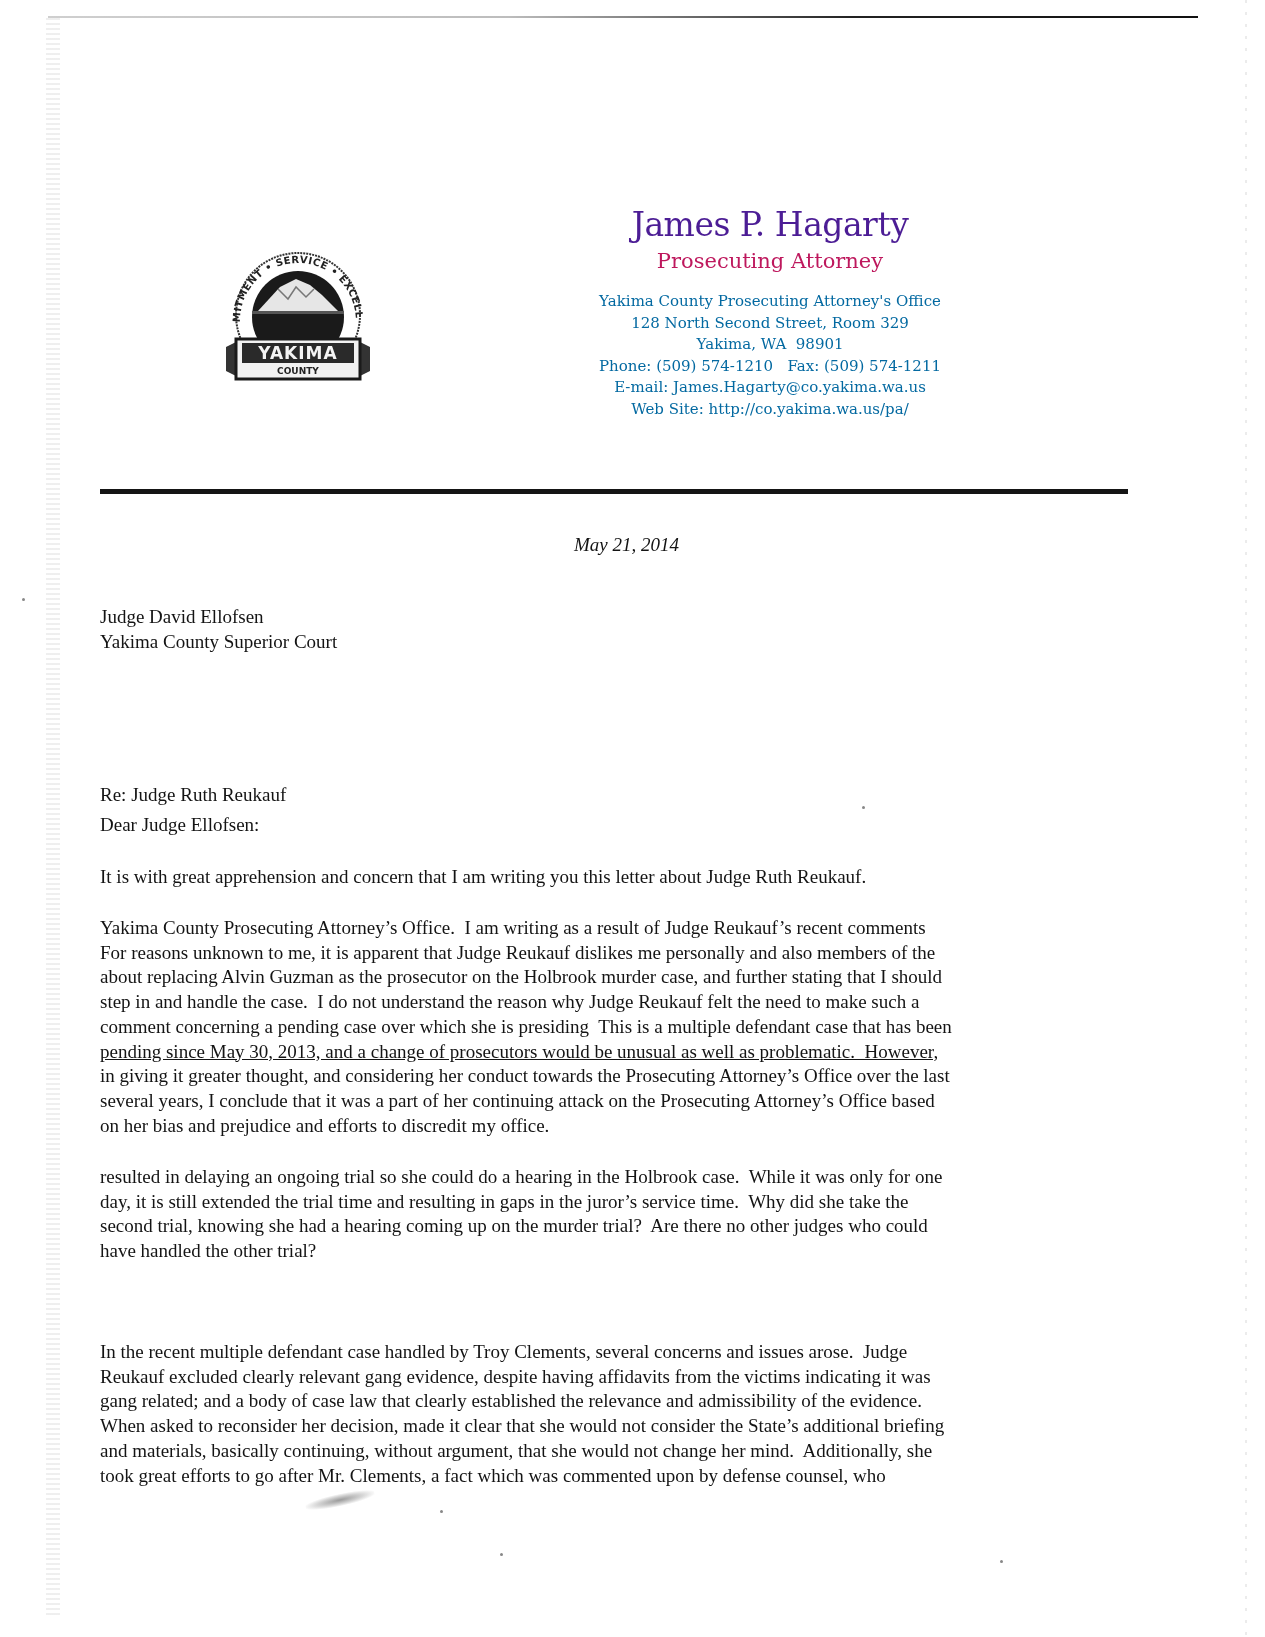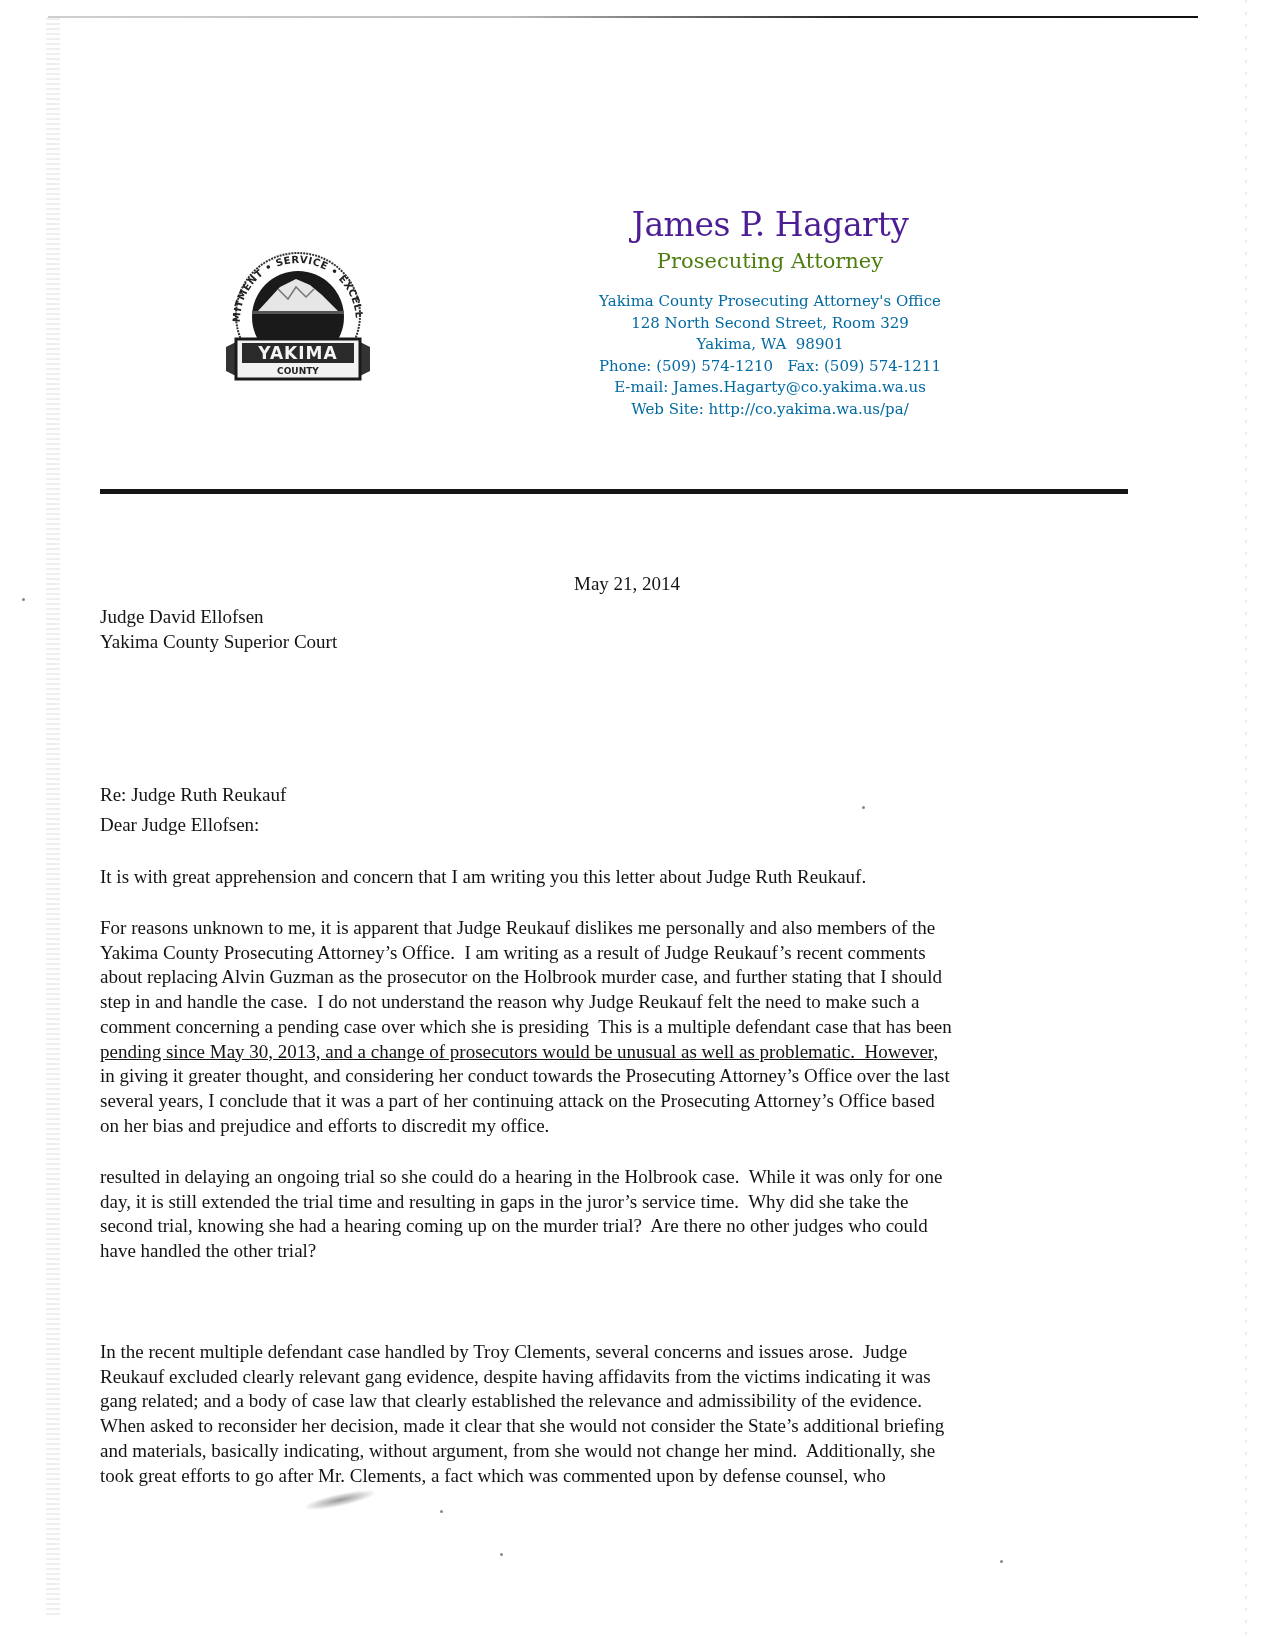--- a/index.html
+++ b/index.html
@@ -26,33 +26,33 @@
     }
     .letterhead {
       position: absolute; left: 560px; top: 205px; width: 420px; text-align: center;
     }
     .lh-name {
       font-family: "DejaVu Serif", serif; font-size: 33px; line-height: 40px;
       letter-spacing: -0.5px; color: #4c1d95;
     }
     .lh-title {
       font-family: "DejaVu Serif", serif; font-size: 21px; line-height: 28px;
-      margin-top: 2px; color: #4d7c0f;
+      margin-top: 2px; color: #be185d;
     }
     .lh-block { margin-top: 16px; }
     .lh-line {
       font-family: "DejaVu Serif", serif; font-size: 15px; line-height: 21.5px;
       color: #0369a1; white-space: nowrap;
     }
     .rule {
       position: absolute; left: 100px; top: 489px; width: 1028px; height: 5px;
       background: #151515;
     }
     .date {
-      position: absolute; left: 574px; top: 572px; font-size: 19px; line-height: 24px;
+      position: absolute; left: 574px; top: 533px; font-size: 19px; line-height: 24px; font-style: italic;
     }
     .text {
       position: absolute; left: 100px; font-size: 19px; line-height: 24.7px;
       white-space: nowrap;
     }
     .para { position: absolute; left: 100px; }
     .para .ln { font-size: 19px; line-height: 24.7px; white-space: nowrap; display: block; }
     .smudge {
       position: absolute; left: 305px; top: 1494px; width: 70px; height: 12px;
       background: radial-gradient(ellipse at center, #9a9a9a 0%, #d4d4d4 45%, rgba(255,255,255,0) 75%);
@@ -110,22 +110,22 @@
 <div class="text" style="top:630px;text-align:right;">Yakima County Superior Court</div>
 
 <div class="text" style="top:783px;">Re: Judge Ruth Reukauf</div>
 <div class="text" style="top:813px;">Dear Judge Ellofsen:</div>
 
 <div class="para" style="top:865px;">
   <span class="ln">It is with great apprehension and concern that I am writing you this letter about Judge Ruth Reukauf.</span>
 </div>
 
 <div class="para" style="top:916px;">
+  <span class="ln" style="white-space:pre;">Yakima County Prosecuting Attorney’s Office.  I am writing as a result of Judge Reukauf’s recent comments</span>
   <span class="ln">For reasons unknown to me, it is apparent that Judge Reukauf dislikes me personally and also members of the</span>
-  <span class="ln" style="white-space:pre;">Yakima County Prosecuting Attorney’s Office.  I am writing as a result of Judge Reukauf’s recent comments</span>
   <span class="ln">about replacing Alvin Guzman as the prosecutor on the Holbrook murder case, and further stating that I should</span>
   <span class="ln" style="white-space:pre;">step in and handle the case.  I do not understand the reason why Judge Reukauf felt the need to make such a</span>
   <span class="ln" style="white-space:pre;">comment concerning a pending case over which she is presiding  This is a multiple defendant case that has been</span>
   <span class="ln" style="white-space:pre;text-decoration:underline;">pending since May 30, 2013, and a change of prosecutors would be unusual as well as problematic.  However,</span>
   <span class="ln">in giving it greater thought, and considering her conduct towards the Prosecuting Attorney’s Office over the last</span>
   <span class="ln">several years, I conclude that it was a part of her continuing attack on the Prosecuting Attorney’s Office based</span>
   <span class="ln">on her bias and prejudice and efforts to discredit my office.</span>
 </div>
 
 <div class="para" style="top:1165px;">
@@ -133,21 +133,21 @@
   <span class="ln" style="white-space:pre;">day, it is still extended the trial time and resulting in gaps in the juror’s service time.  Why did she take the</span>
   <span class="ln" style="white-space:pre;">second trial, knowing she had a hearing coming up on the murder trial?  Are there no other judges who could</span>
   <span class="ln">have handled the other trial?</span>
 </div>
 
 <div class="para" style="top:1340px;">
   <span class="ln" style="white-space:pre;">In the recent multiple defendant case handled by Troy Clements, several concerns and issues arose.  Judge</span>
   <span class="ln">Reukauf excluded clearly relevant gang evidence, despite having affidavits from the victims indicating it was</span>
   <span class="ln">gang related; and a body of case law that clearly established the relevance and admissibility of the evidence.</span>
   <span class="ln">When asked to reconsider her decision, made it clear that she would not consider the State’s additional briefing</span>
-  <span class="ln" style="white-space:pre;">and materials, basically indicating, without argument, from she would not change her mind.  Additionally, she</span>
+  <span class="ln" style="white-space:pre;">and materials, basically continuing, without argument, that she would not change her mind.  Additionally, she</span>
   <span class="ln">took great efforts to go after Mr. Clements, a fact which was commented upon by defense counsel, who</span>
 </div>
 
 <div class="smudge"></div>
 <div class="speck" style="left:440px; top:1510px;"></div>
 <div class="speck" style="left:500px; top:1553px;"></div>
 <div class="speck" style="left:1000px; top:1560px;"></div>
 <div class="speck" style="left:22px; top:598px;"></div>
 <div class="speck" style="left:862px; top:806px;"></div>
 

